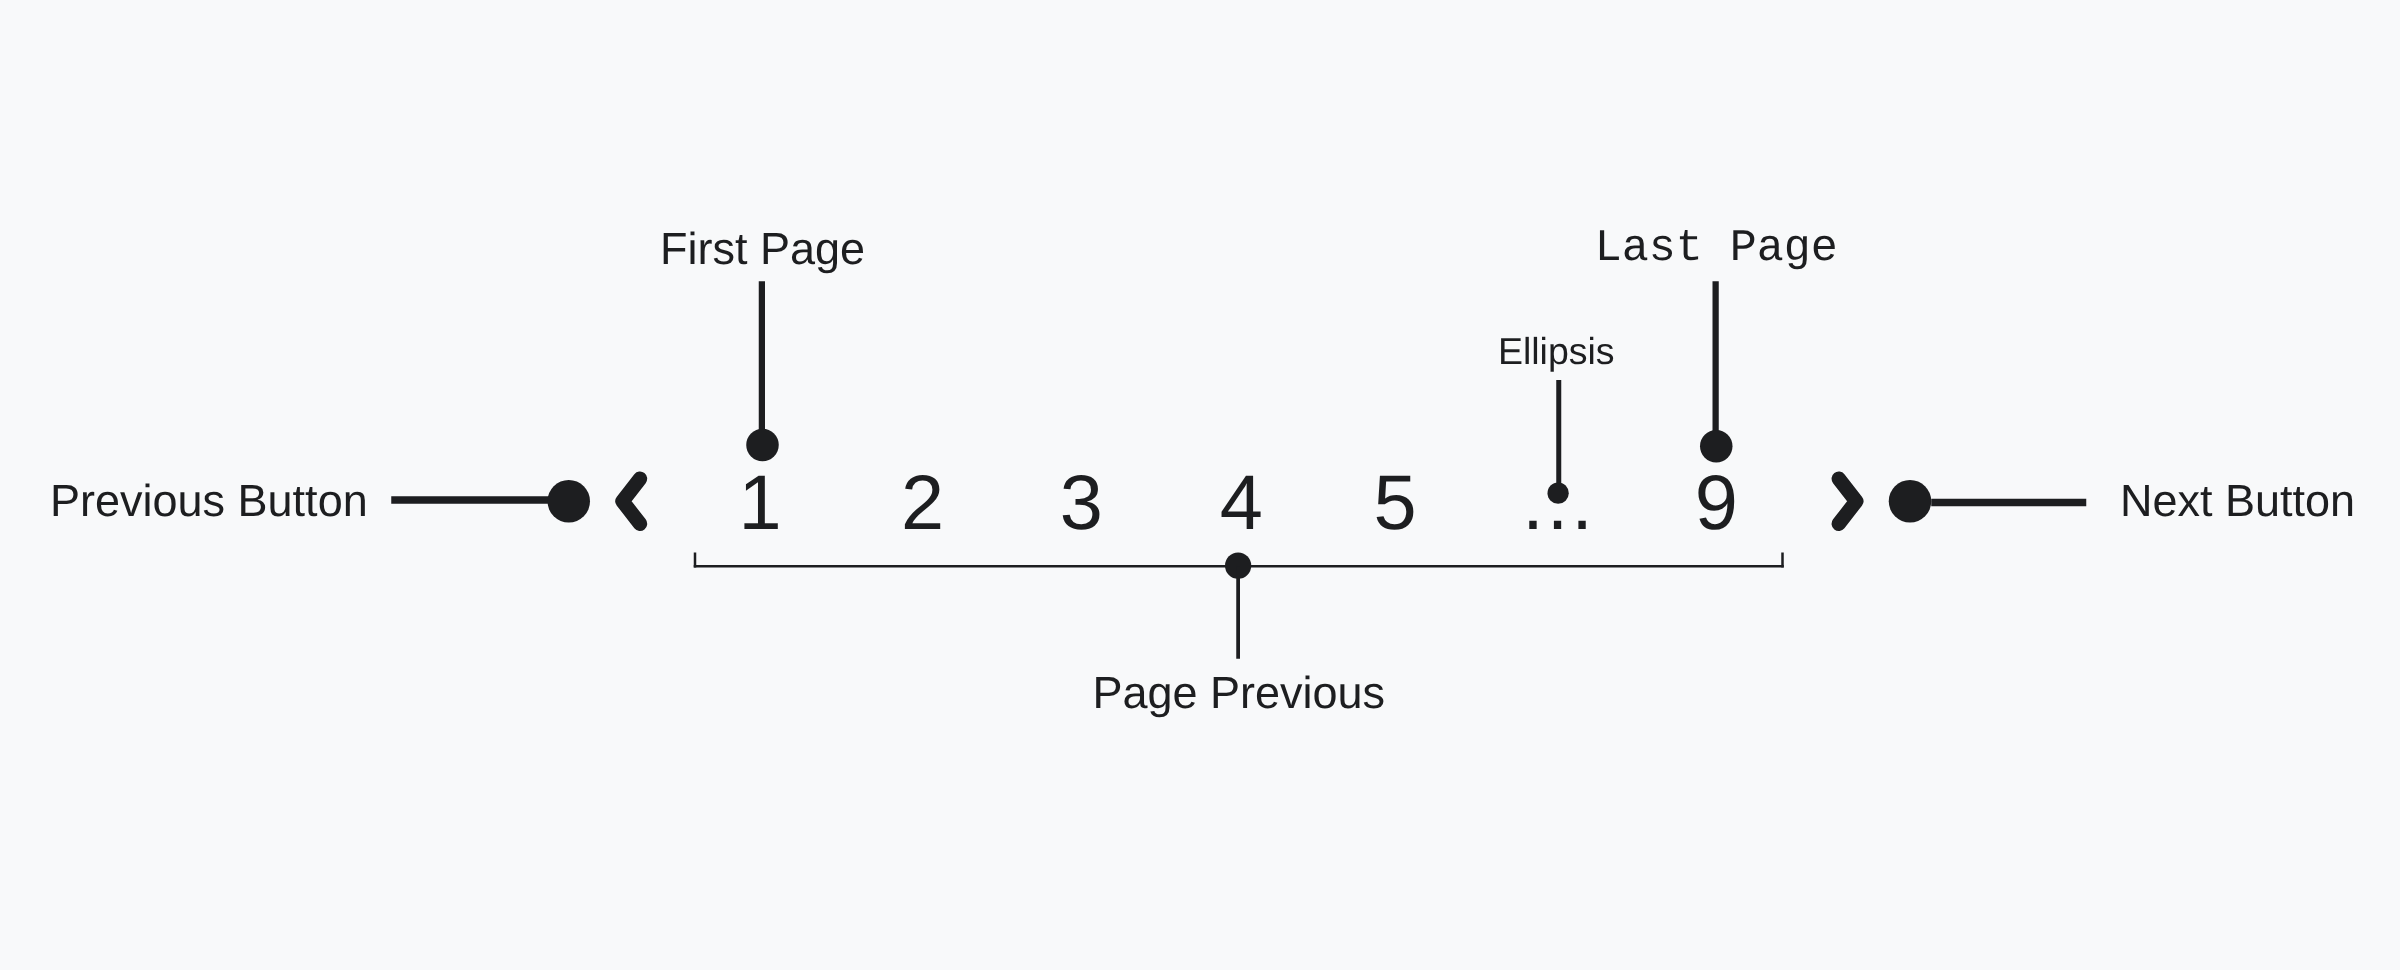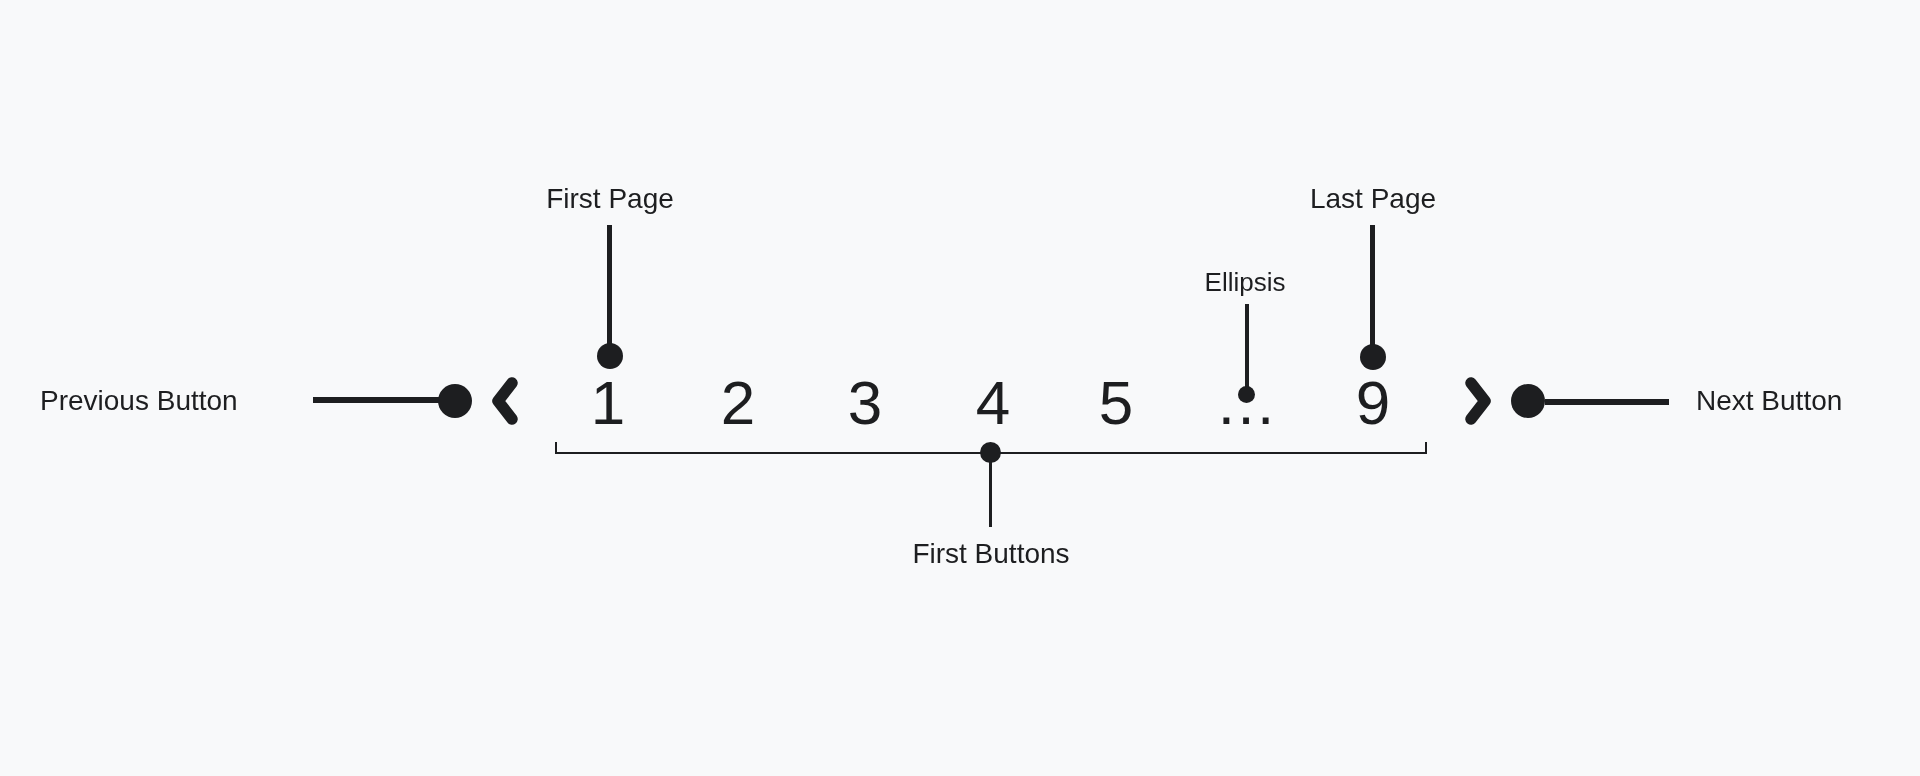--- a/index.html
+++ b/index.html
@@ -11,27 +11,27 @@
   body{
     background:var(--bg);
     font-family:"Liberation Sans","DejaVu Sans",sans-serif;
     color:var(--ink);
   }
   .scene{position:relative;width:1920px;height:776px;background:var(--bg);}
 
   
   .label{
     position:absolute;
-    font-size:28px;
+    font-size:36px;
     line-height:40px;
     color:var(--ink);
     white-space:nowrap;
   }
   .label.centered{transform:translateX(-50%);}
-  .label.small{font-size:26px;line-height:30px;}
+  .label.small{font-size:30px;line-height:30px;}
 
   
   .page-num{
     position:absolute;
     top:372px;
     transform:translateX(-50%);
     font-size:62px;
     line-height:62px;
     color:var(--ink);
     white-space:nowrap;
@@ -80,26 +80,26 @@
   </svg>
 
   <div class="dot" style="left:1511px;top:384px;width:34px;height:34px;"></div>
   <div class="hline" style="left:1545px;top:399px;width:124px;height:6px;"></div>
   <div class="label" style="left:1685px;top:381px;margin-left:11px;">Next Button</div>
 
   <div class="label centered" style="left:610px;top:179px;">First Page</div>
   <div class="vline" style="left:607px;top:225px;width:5px;height:131px;"></div>
   <div class="dot" style="left:597px;top:343px;width:26px;height:26px;"></div>
 
-  <div class="label centered" style="left:1373px;top:179px;">Last Page</div>
+  <div class="label centered" style="left:1373px;top:179px;font-family:Liberation Mono, monospace;">Last Page</div>
   <div class="vline" style="left:1370px;top:225px;width:5px;height:132px;"></div>
   <div class="dot" style="left:1360px;top:344px;width:26px;height:26px;"></div>
 
   <div class="label small centered" style="left:1245px;top:267px;">Ellipsis</div>
   <div class="vline" style="left:1245px;top:304px;width:4px;height:84px;"></div>
   <div class="dot" style="left:1238px;top:386px;width:17px;height:17px;"></div>
 
   <div class="bracket"></div>
   <div class="dot" style="left:980px;top:442px;width:21px;height:21px;"></div>
   <div class="vline" style="left:989px;top:453px;width:3px;height:74px;"></div>
-  <div class="label centered" style="left:991px;top:534px;">First Buttons</div>
+  <div class="label centered" style="left:991px;top:534px;">Page Previous</div>
 
 </div>
 
 </body></html>

